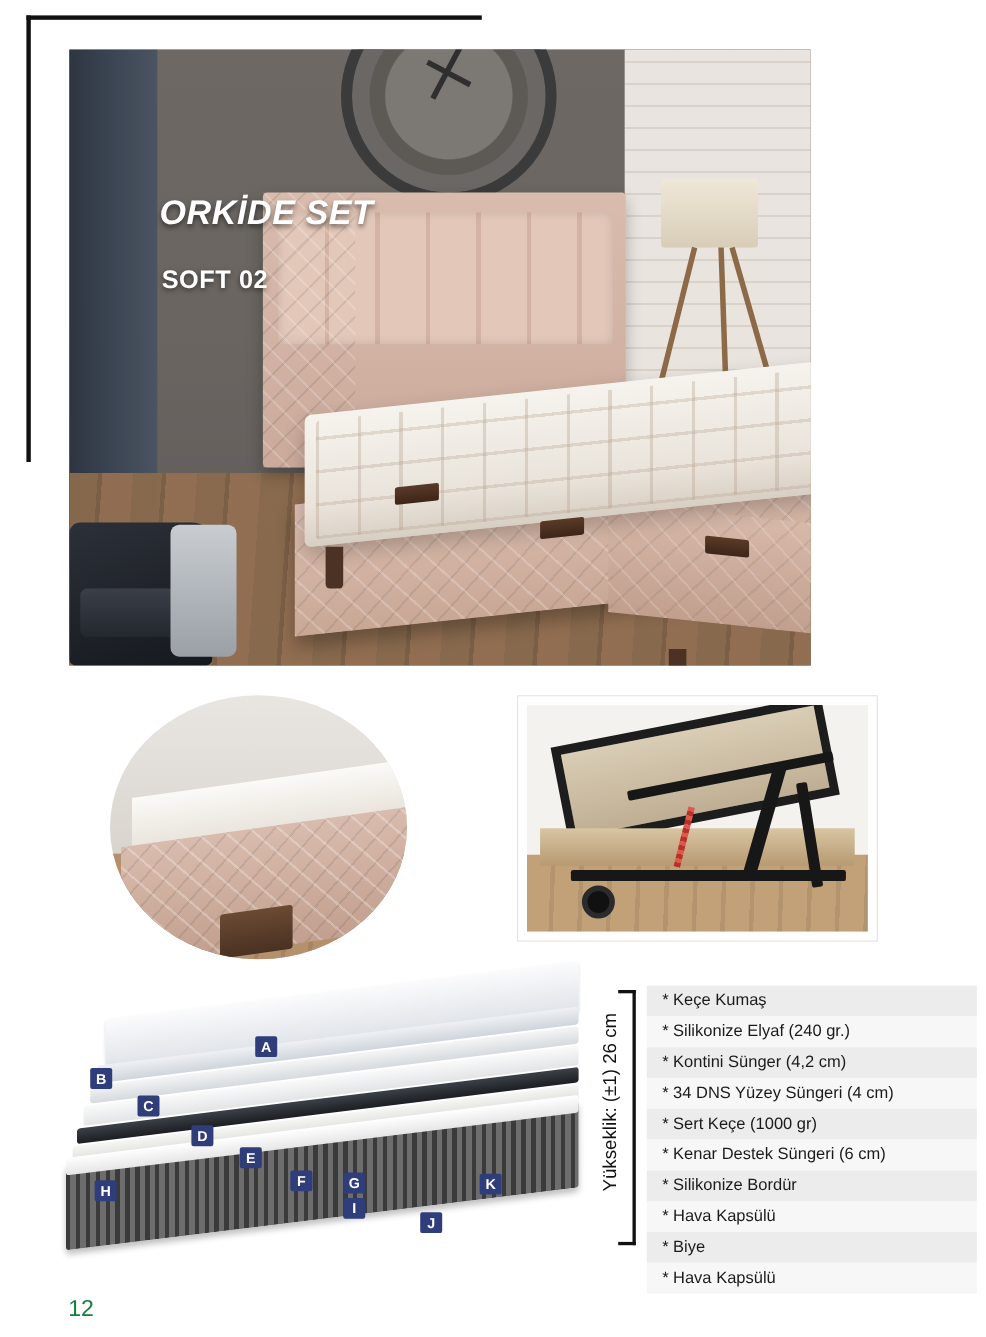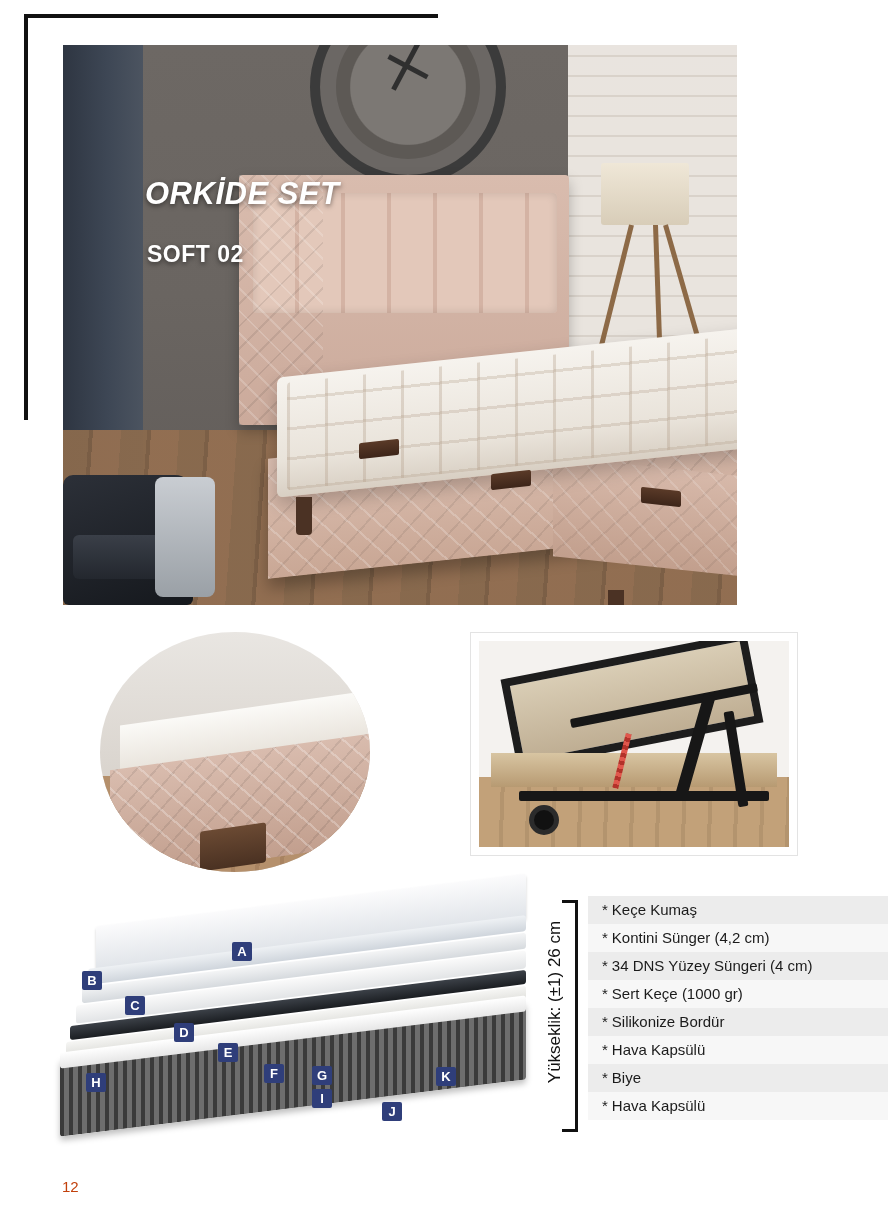--- a/index.html
+++ b/index.html
@@ -331,21 +331,21 @@
     color: #1b1b1b;
     padding-left: 14px;
     white-space: nowrap;
   }
   .spec-row:nth-child(odd) { background: #ececec; }
   .spec-row:nth-child(even) { background: #f7f7f7; }
   .spec-row .ast { color:#1b1b1b; margin-right:4px; }
 
   .page-number {
     position: absolute; left: 62px; top: 1178px;
-    font-size: 15px; color: #c2410c;
+    font-size: 21px; color: #15803d;
   }
 </style>
 </head>
 <body>
 
 <div class="page">
 
   <div class="corner-top"></div>
   <div class="corner-left"></div>
 
@@ -462,23 +462,25 @@
     <div class="lbl" style="left:376px; top:167px;">K</div>
   </div>
 
   <div class="height-wrap">
     <div class="height-bar"></div>
     <div class="height-text">Yükseklik: (±1) 26 cm</div>
   </div>
 
   <div class="specs">
     <div class="spec-row"><span class="ast">*</span><span>Keçe Kumaş</span></div>
+    <div class="spec-row"><span class="ast">*</span><span>Silikonize Elyaf (240 gr.)</span></div>
     <div class="spec-row"><span class="ast">*</span><span>Kontini Sünger (4,2 cm)</span></div>
     <div class="spec-row"><span class="ast">*</span><span>34 DNS Yüzey Süngeri (4 cm)</span></div>
     <div class="spec-row"><span class="ast">*</span><span>Sert Keçe (1000 gr)</span></div>
+    <div class="spec-row"><span class="ast">*</span><span>Kenar Destek Süngeri (6 cm)</span></div>
     <div class="spec-row"><span class="ast">*</span><span>Silikonize Bordür</span></div>
     <div class="spec-row"><span class="ast">*</span><span>Hava Kapsülü</span></div>
     <div class="spec-row"><span class="ast">*</span><span>Biye</span></div>
     <div class="spec-row"><span class="ast">*</span><span>Hava Kapsülü</span></div>
   </div>
 
   <div class="page-number">12</div>
 
 </div>
 

